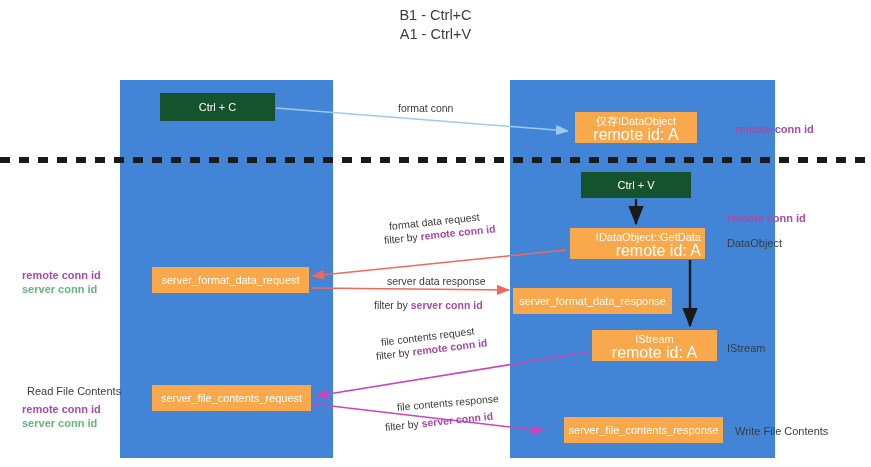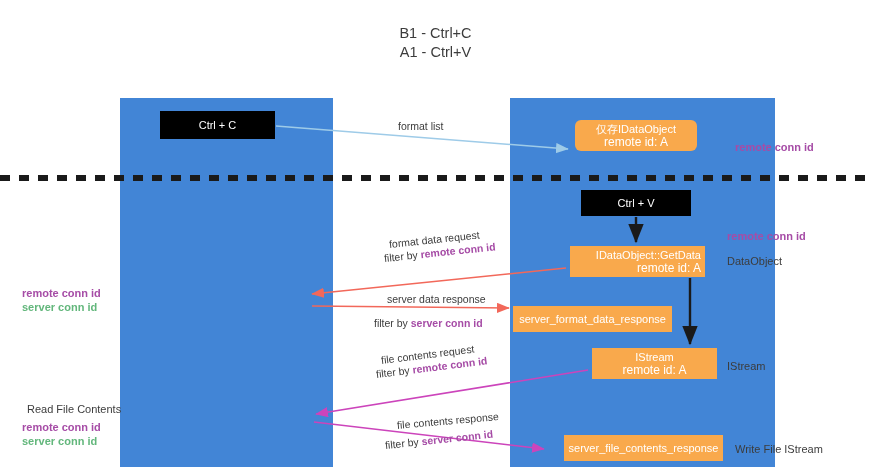--- a/index.html
+++ b/index.html
@@ -2,21 +2,21 @@
 <html><head>
 <meta charset="utf-8">
 <style>
   html, body { margin:0; padding:0; }
   body {
     width:871px; height:467px;
     background:#ffffff;
     font-family:"Liberation Sans", sans-serif;
     overflow:hidden;
   }
-  #stage { position:relative; width:871px; height:350px;margin-top:18px; }
+  #stage { position:relative; width:871px; height:350px; }
 
   
   .lane {
     position:absolute;
     background:#4285d6;
   }
   #lane-b1 { left:120px; top:80px; width:213px; height:378px; }
   #lane-a1 { left:510px; top:80px; width:265px; height:378px; }
 
   
@@ -37,25 +37,25 @@
   .node {
     position:absolute;
     display:flex; flex-direction:column;
     align-items:center; justify-content:center;
     color:#ffffff; font-size:11px; line-height:13px;
     text-align:center;
     box-sizing:border-box;
     padding:2px 4px;
   }
   .node.orange { background:#f9a94c; }
-  .node.green  { background:#000000; }
-  .node .l2 { font-size:12px; }
+  .node.green  { background:#14532d; }
+  .node .l2 { font-size:16px; }
 
   #n-ctrlc   { left:160px; top:93px;  width:115px; height:28px; }
-  #n-idoreg  { left:575px; top:102px; width:122px; height:31px;border-radius:6px; }
+  #n-idoreg  { left:575px; top:112px; width:122px; height:31px; }
   #n-ctrlv   { left:581px; top:172px; width:110px; height:26px; }
   #n-getdata { left:570px; top:228px; width:135px; height:31px;align-items:flex-end; }
   #n-sfdreq  { left:152px; top:267px; width:157px; height:26px; }
   #n-sfdres  { left:513px; top:288px; width:159px; height:26px; }
   #n-istream { left:592px; top:330px; width:125px; height:31px; }
   #n-sfcreq  { left:152px; top:385px; width:159px; height:26px; }
   #n-sfcres  { left:564px; top:417px; width:159px; height:26px;align-items:center; }
 
   
   .side {
@@ -151,36 +151,42 @@
 
   <div class="node green" id="n-ctrlv">
     <span>Ctrl + V</span>
   </div>
 
   <div class="node orange" id="n-getdata">
     <span>IDataObject::GetData</span>
     <span class="l2">remote id: A</span>
   </div>
 
+  <div class="node orange" id="n-sfdreq">
+    <span>server_format_data_request</span>
+  </div>
 
   <div class="node orange" id="n-sfdres">
     <span>server_format_data_response</span>
   </div>
 
   <div class="node orange" id="n-istream">
     <span>IStream</span>
     <span class="l2">remote id: A</span>
   </div>
 
+  <div class="node orange" id="n-sfcreq">
+    <span>server_file_contents_request</span>
+  </div>
 
   <div class="node orange" id="n-sfcres">
     <span>server_file_contents_response</span>
   </div>
 
-  <div class="elabel" id="el-formatlist">format list</div>
+  <div class="elabel" id="el-formatlist">format conn</div>
 
   <div class="elabel" id="el-fdreq">format data request</div>
   <div class="elabel" id="el-fdreq2">
     <span>filter by </span><span class="purple">remote conn id</span>
   </div>
 
   <div class="elabel" id="el-fdres">server data response</div>
   <div class="elabel" id="el-fdres2">
     <span>filter by </span><span class="purple">server conn id</span>
   </div>
@@ -192,21 +198,21 @@
 
   <div class="elabel" id="el-fcres">file contents response</div>
   <div class="elabel" id="el-fcres2">
     <span>filter by </span><span class="purple">server conn id</span>
   </div>
 
   <div class="side purple" id="s-remote1">remote conn id</div>
   <div class="side purple" id="s-remote2">remote conn id</div>
   <div class="side plain" id="s-dataobject">DataObject</div>
   <div class="side plain" id="s-istream">IStream</div>
-  <div class="side plain" id="s-write">Write File IStream</div>
+  <div class="side plain" id="s-write">Write File Contents</div>
 
   <div class="side" id="s-left-ids">
     <div class="purple">remote conn id</div>
     <div class="green-t">server conn id</div>
   </div>
 
   <div class="side plain" id="s-read">Read File Contents</div>
 
   <div class="side" id="s-left-ids2">
     <div class="purple">remote conn id</div>

